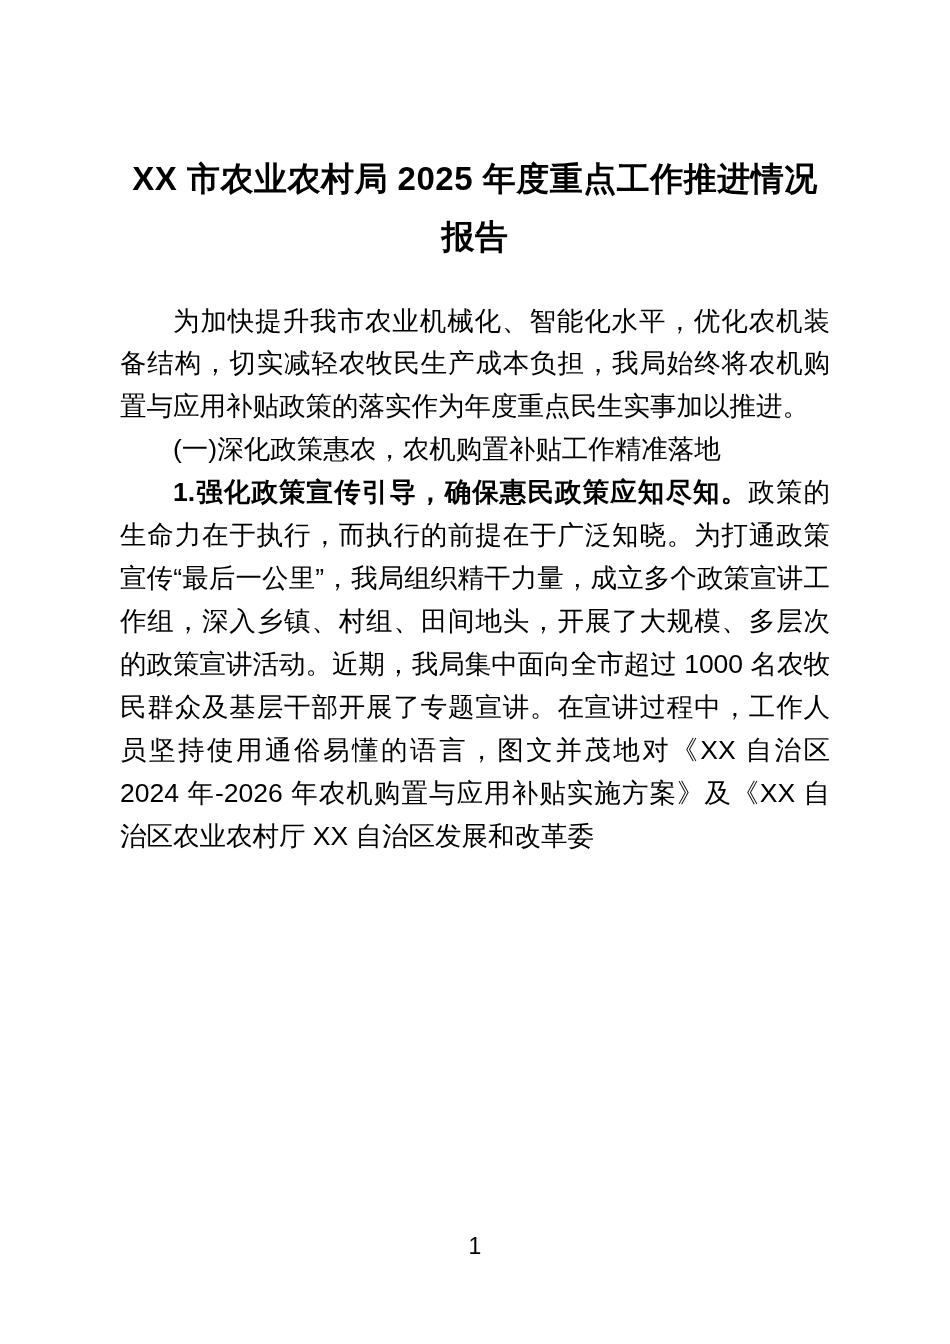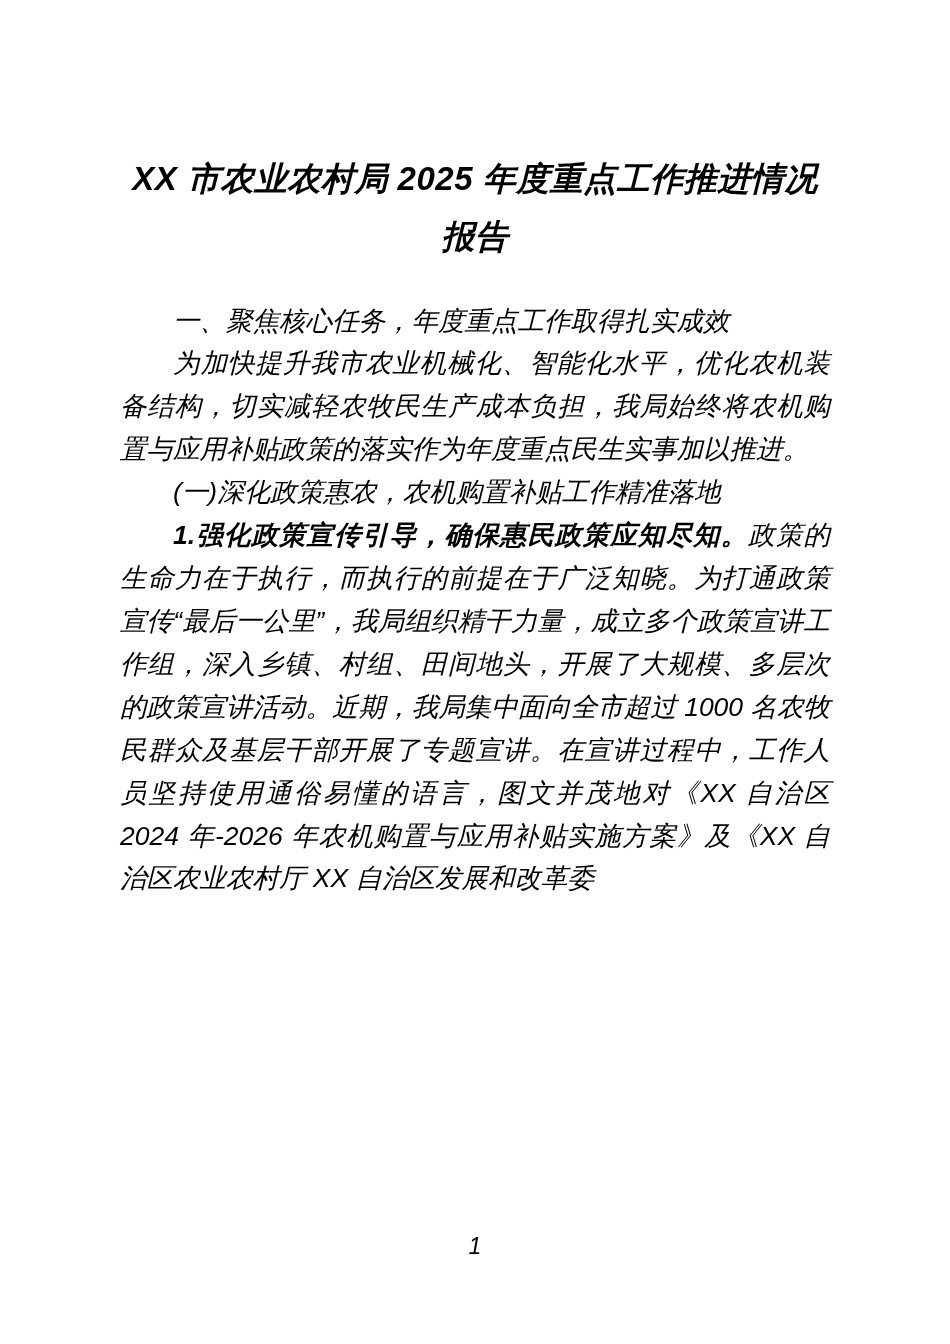--- a/index.html
+++ b/index.html
@@ -16,21 +16,20 @@
     overflow: hidden;
   }
   .page {
     position: absolute;
     left: 0;
     top: 0;
     width: 950px;
     height: 1344px;
     box-sizing: border-box;
     padding: 150px 120px 60px 120px;
-    font-style: italic;
   }
   .doc-title {
     font-family: "Liberation Sans", "DejaVu Sans", sans-serif;
     font-size: 33px;
     font-weight: 700;
     line-height: 1.75;
     text-align: center;
     letter-spacing: 0.5px;
     margin: 0 0 10px 0;
     padding: 0 10px;
@@ -68,21 +67,20 @@
 </head>
 <body>
 
 <div class="page">
 
   <h1 class="doc-title">XX 市农业农村局 2025 年度重点工作推进情况报告</h1>
 
   <div class="spacer-title"></div>
 
 
-  <p class="body-text p-indent">一、聚焦核心任务，年度重点工作取得扎实成效</p>
 
 
   <p class="body-text p-indent">为加快提升我市农业机械化、智能化水平，优化农机装备结构，切实减轻农牧民生产成本负担，我局始终将农机购置与应用补贴政策的落实作为年度重点民生实事加以推进。</p>
 
   <p class="body-text p-indent">(一)深化政策惠农，农机购置补贴工作精准落地</p>
 
   <p class="body-text p-indent"><span class="bold-run">1.强化政策宣传引导，确保惠民政策应知尽知。</span><span>政策的生命力在于执行，而执行的前提在于广泛知晓。为打通政策宣传“最后一公里”，我局组织精干力量，成立多个政策宣讲工作组，深入乡镇、村组、田间地头，开展了大规模、多层次的政策宣讲活动。近期，我局集中面向全市超过 1000 名农牧民群众及基层干部开展了专题宣讲。在宣讲过程中，工作人员坚持使用通俗易懂的语言，图文并茂地对《XX 自治区 2024 年-2026 年农机购置与应用补贴实施方案》及《XX 自治区农业农村厅 XX 自治区发展和改革委</span></p>
 
   <div class="page-number">1</div>
 

